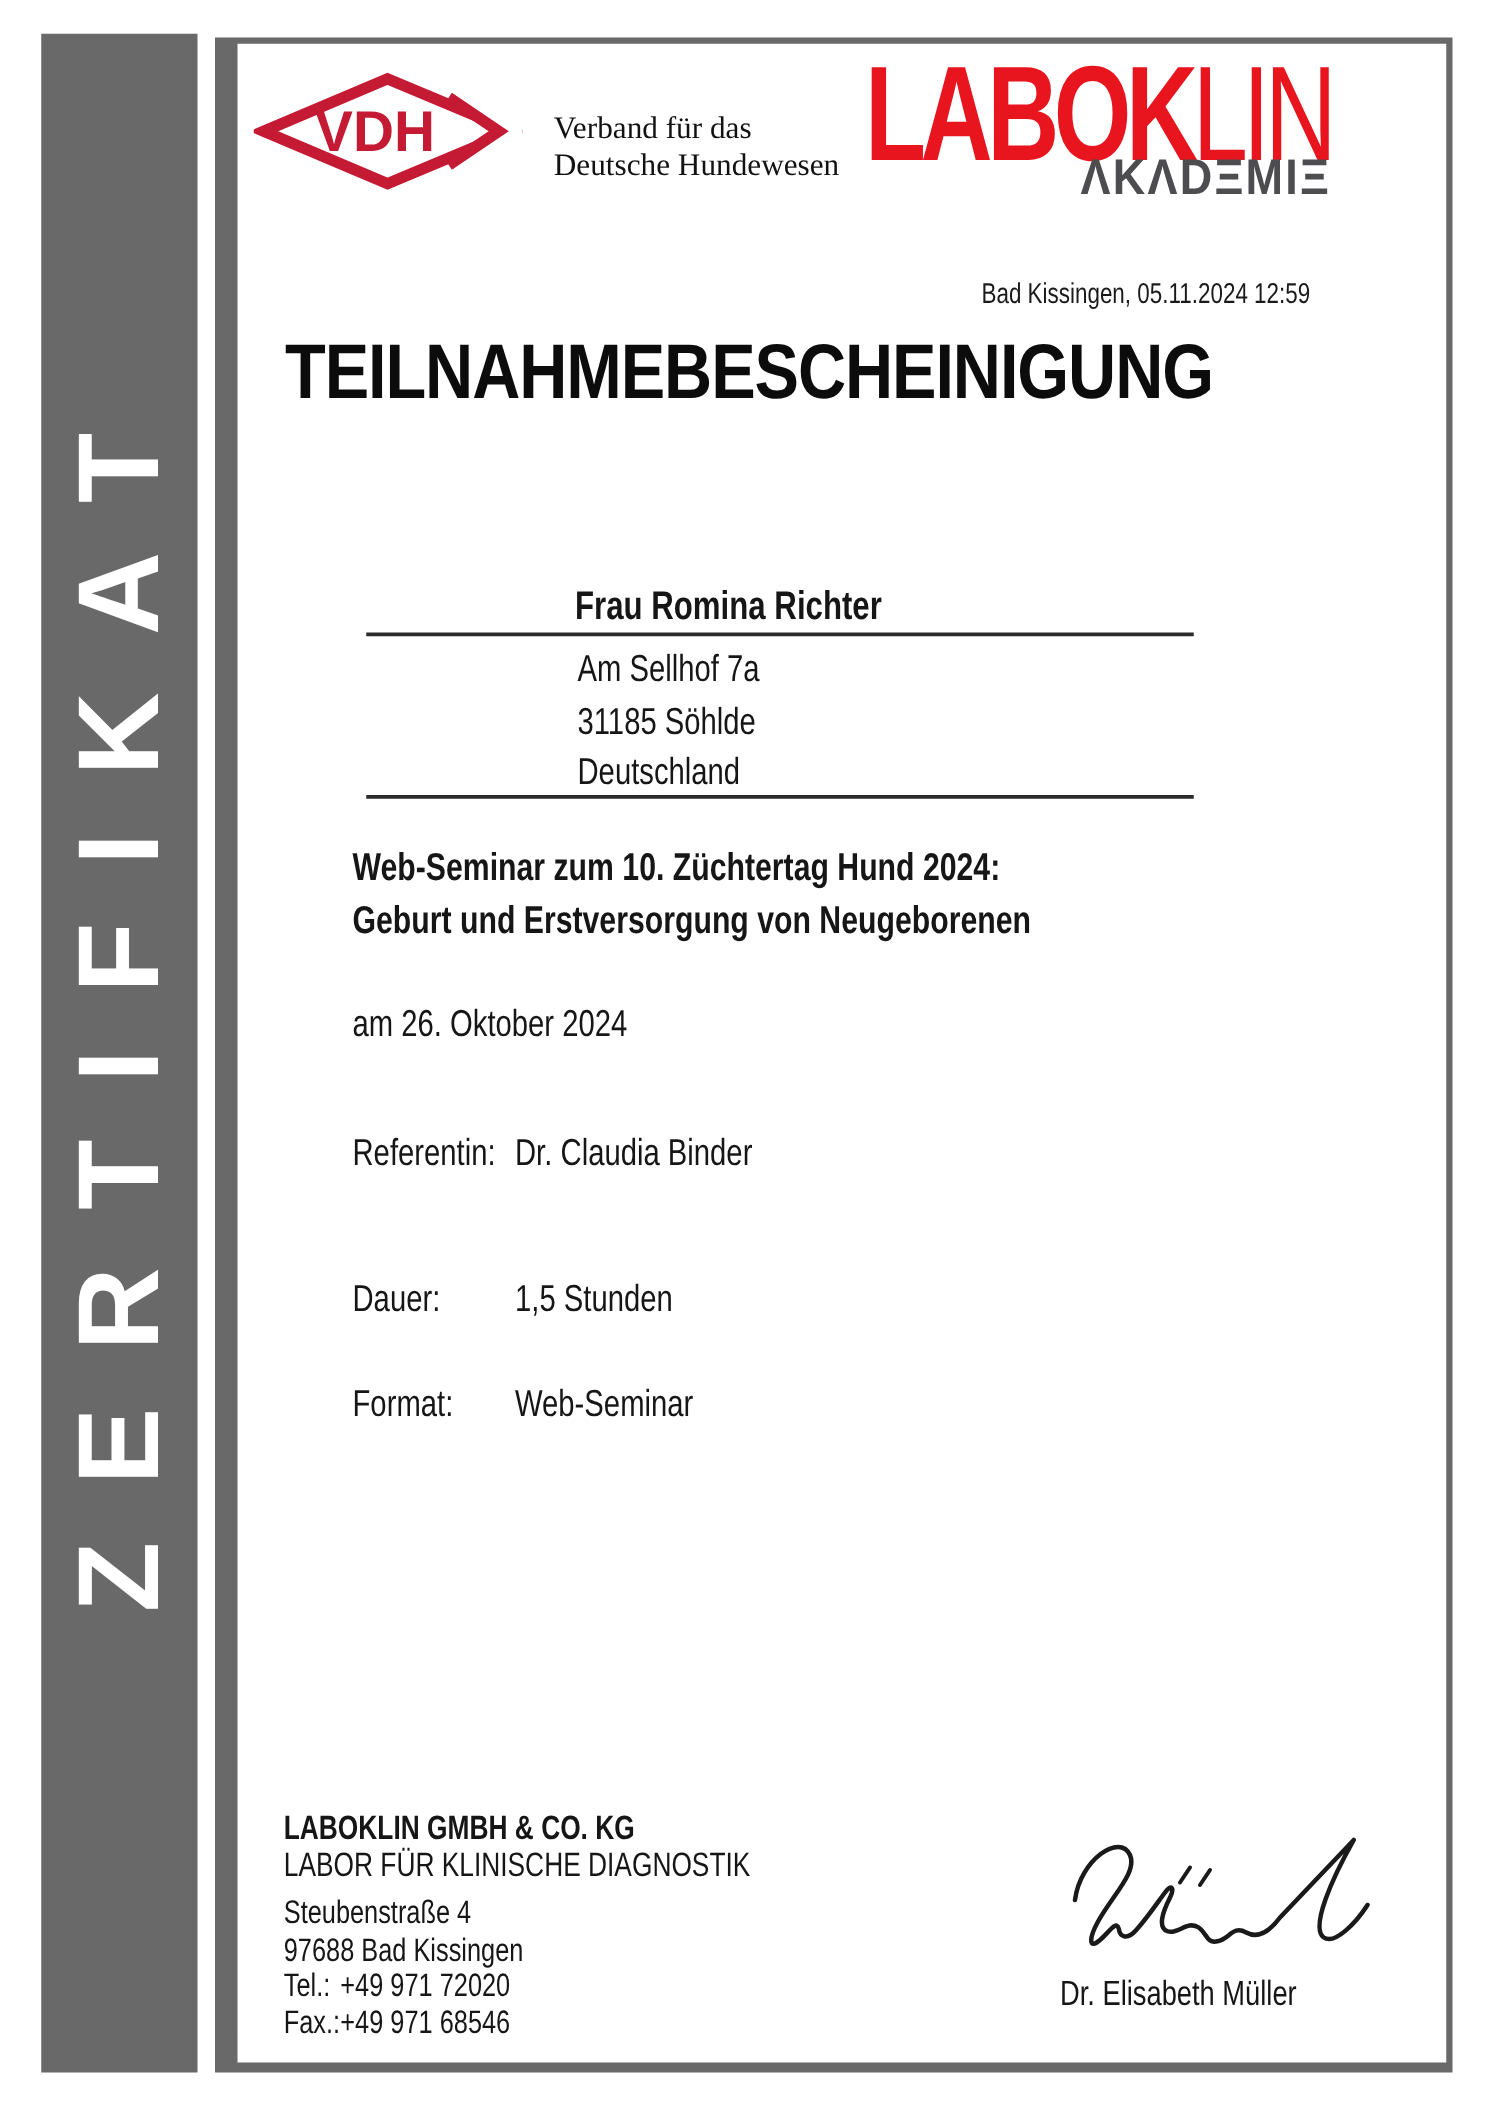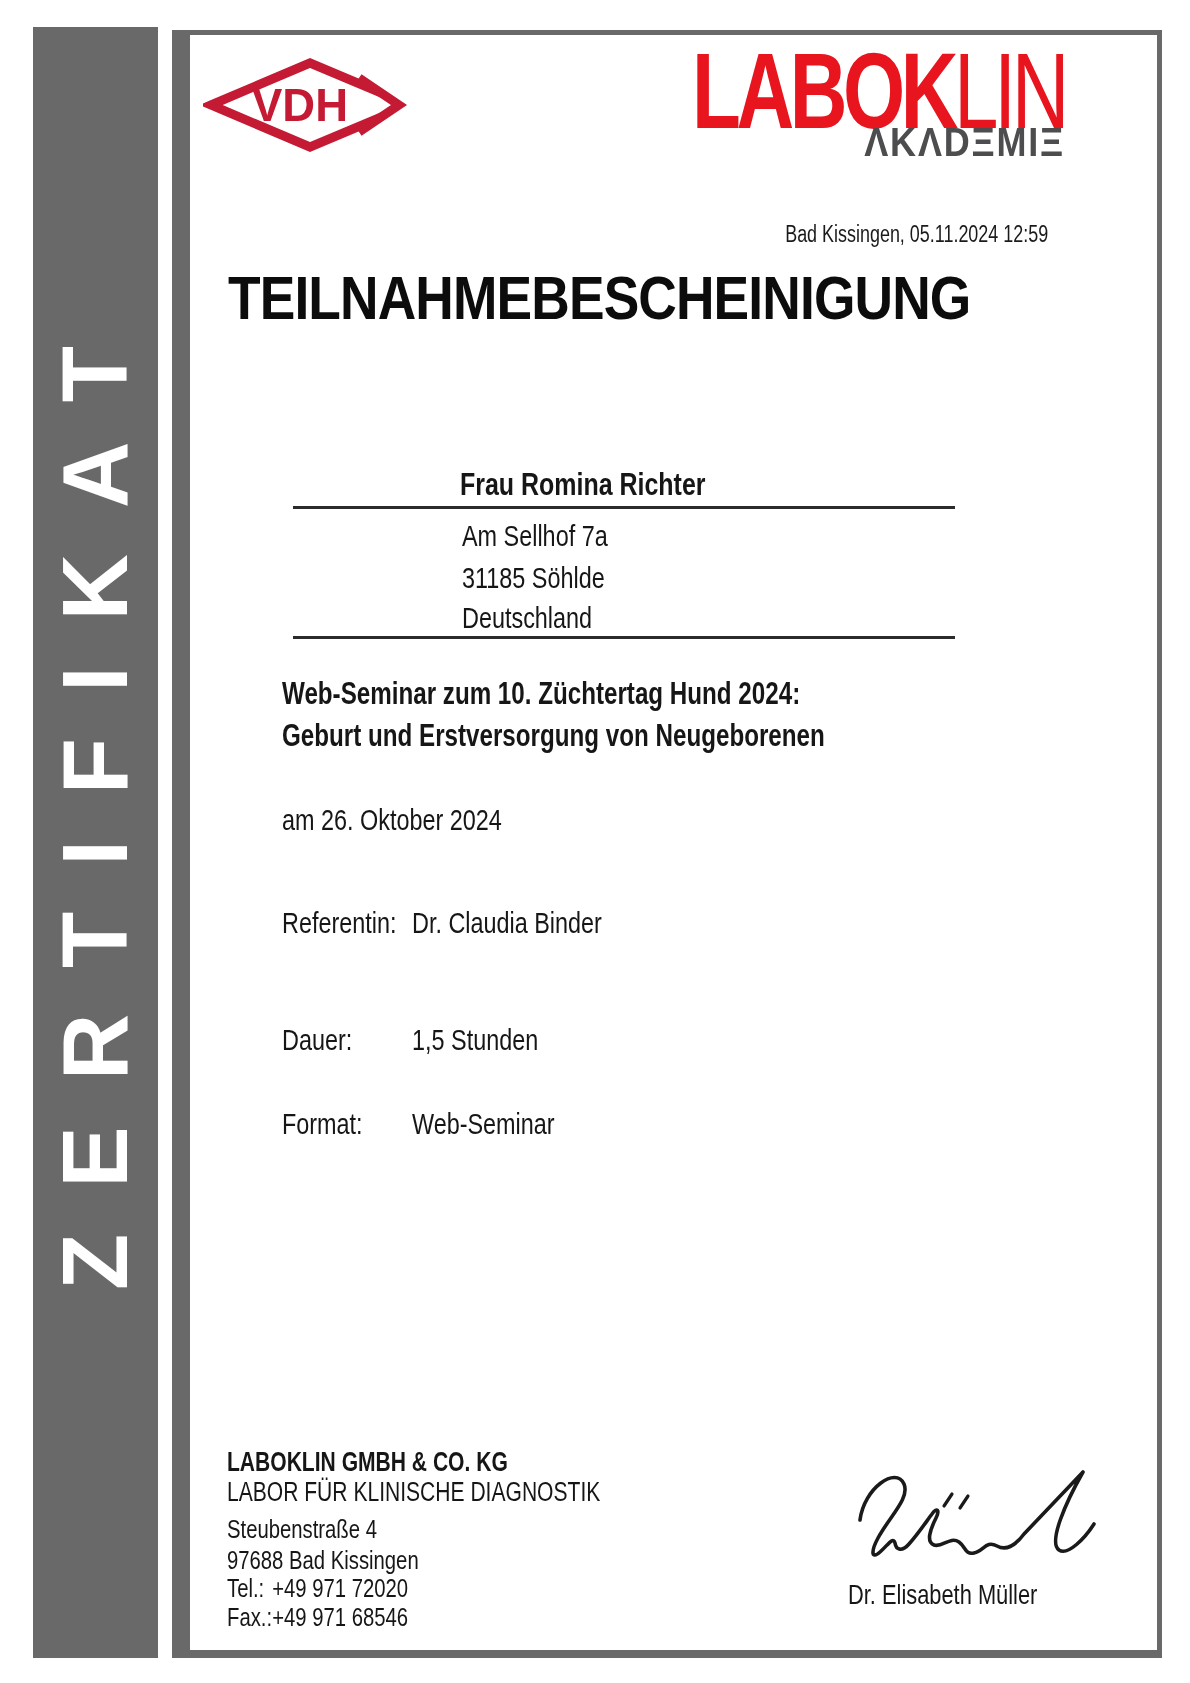--- a/index.html
+++ b/index.html
@@ -70,20 +70,24 @@
 
   <div class="abs frame"></div>
 
   <svg class="abs" style="left:203px; top:54px;" width="215" height="102" viewBox="0 0 215 102">
     <path d="M 8 51 L 107 9 L 207 51 L 107 93 Z" fill="none" stroke="#c41a33" stroke-width="9"></path>
     <polyline points="163,20 206,51 163,82" fill="none" stroke="#ffffff" stroke-width="15"></polyline>
     <polyline points="156,24 196,51 156,78" fill="none" stroke="#c41a33" stroke-width="9"></polyline>
     <text x="97" y="67" text-anchor="middle" font-size="46" font-weight="bold" fill="#c41a33" textLength="96" lengthAdjust="spacingAndGlyphs">VDH</text>
   </svg>
 
+  <div class="abs vdh-org">
+    <div>Verband für das</div>
+    <div>Deutsche Hundewesen</div>
+  </div>
 
   <div class="abs labo-main"><span>LABOK</span><span class="thin">LIN</span></div>
   <div class="abs labo-sub">ΛKΛDΞMIΞ</div>
 
   <div class="abs txr dateline">Bad Kissingen, 05.11.2024 12:59</div>
 
   <div class="abs doc-title">TEILNAHMEBESCHEINIGUNG</div>
 
   <div class="abs tx b fs32" style="left:460px; top:466px;">Frau Romina Richter</div>
   <div class="abs rule" style="left:293px; top:506px; width:662px;"></div>

